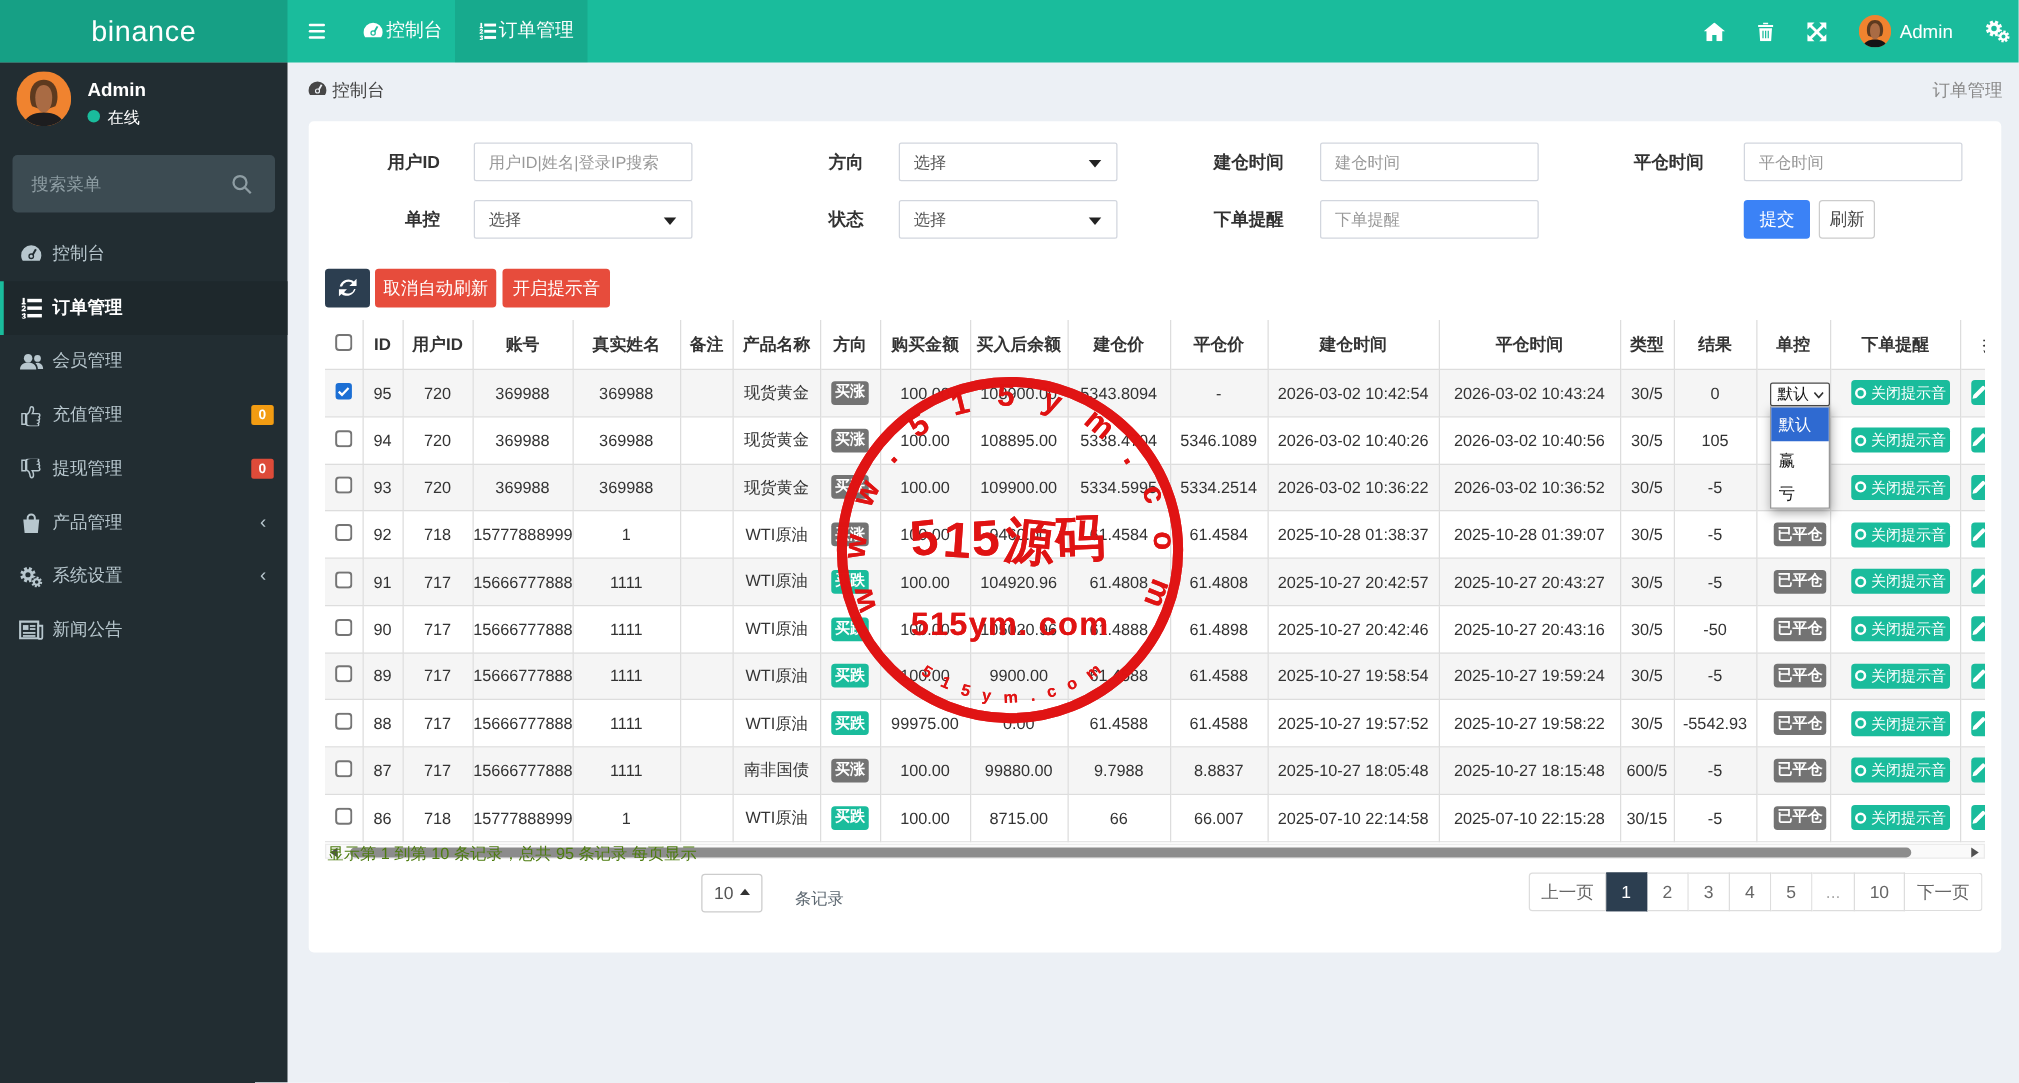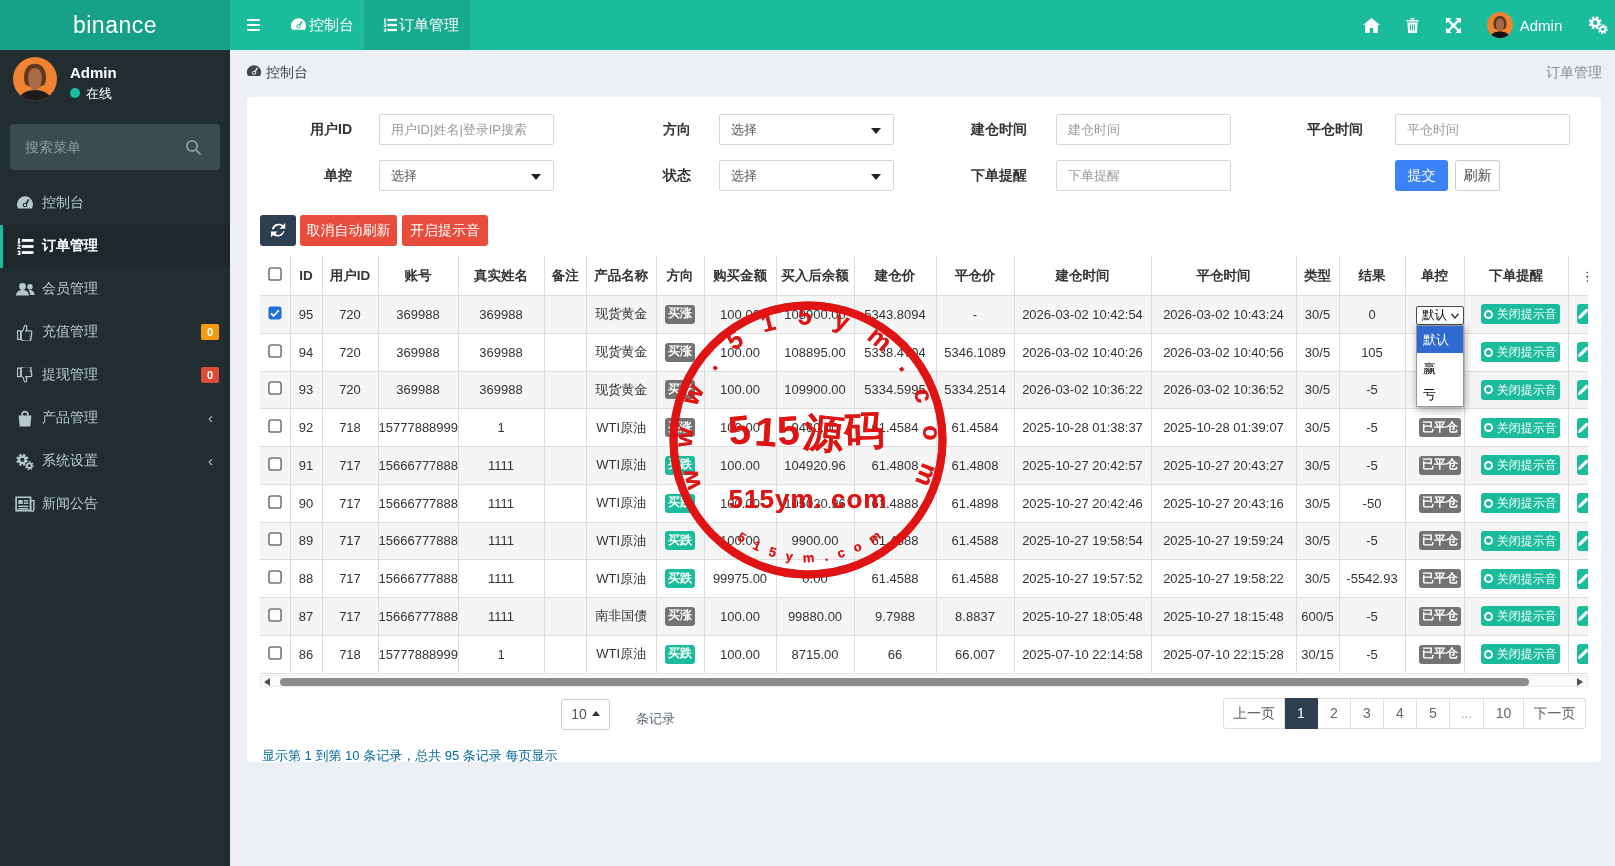--- a/index.html
+++ b/index.html
@@ -556,21 +556,21 @@
       </tbody>
     </table>
   </div>
 
 <div class="abs" style="left:260px;top:675px;width:1328px;height:12px;background:#fafafa;border:1px solid #ebebeb">
   <div class="abs" style="left:3px;top:2px;width:0;height:0;border:4px solid transparent;border-right:6px solid #505050;border-left:0"></div>
   <div class="abs" style="right:4px;top:2px;width:0;height:0;border:4px solid transparent;border-left:6px solid #505050;border-right:0"></div>
   <div class="abs" style="left:19px;top:1.5px;width:1249px;height:8px;background:#8c8c8c;border-radius:4.5px"></div>
 </div>
 
-<div class="abs" style="left:262px;top:747px;color:#0369a1;font-size:13px">显示第 1 到第 10 条记录，总共 95 条记录 每页显示</div>
+<div class="abs" style="left:262px;top:674px;color:#4d7c0f;font-size:13px">显示第 1 到第 10 条记录，总共 95 条记录 每页显示</div>
 <div class="abs" style="left:636px;top:710px;color:#5c6770;font-size:13px">条记录</div>
 <div class="abs" style="left:561px;top:699px;width:49px;height:31px;background:#fff;border:1px solid #ccc;border-radius:3px;color:#555;font-size:14px;text-align:center;line-height:29px">10 <span style="display:inline-block;vertical-align:3px;border:4px solid transparent;border-bottom:5px solid #333;margin-left:1px"></span></div>
 <ul id="pager">
     <li class="" style="width:62px">上一页</li>
     <li class="act" style="width:33px">1</li>
     <li class="" style="width:33px">2</li>
     <li class="" style="width:33px">3</li>
     <li class="" style="width:33px">4</li>
     <li class="" style="width:33px">5</li>
     <li class="dots" style="width:34px">...</li>

